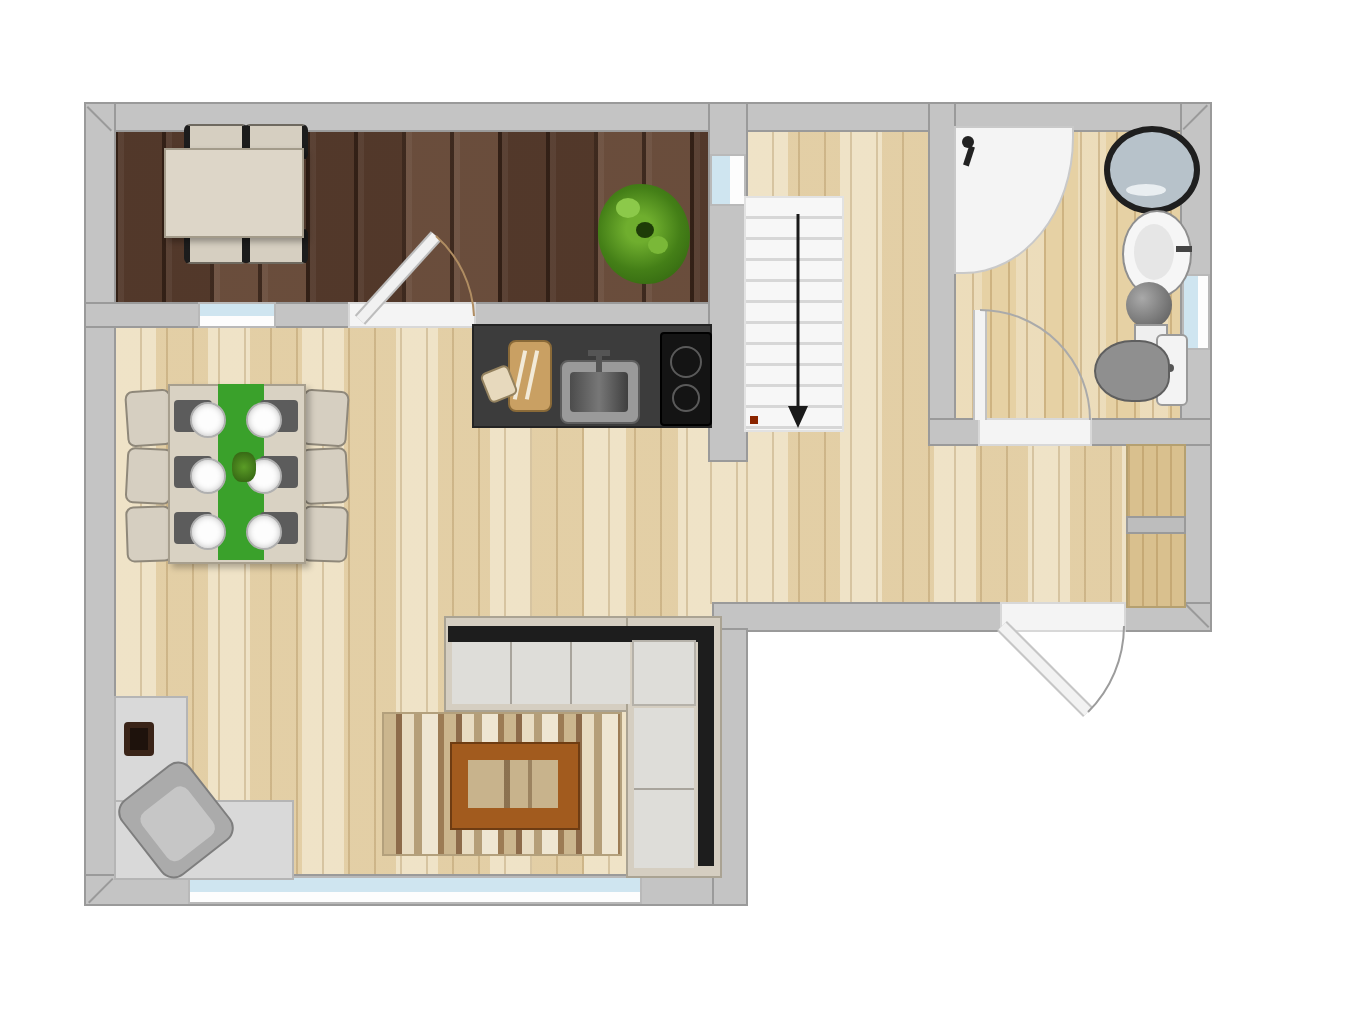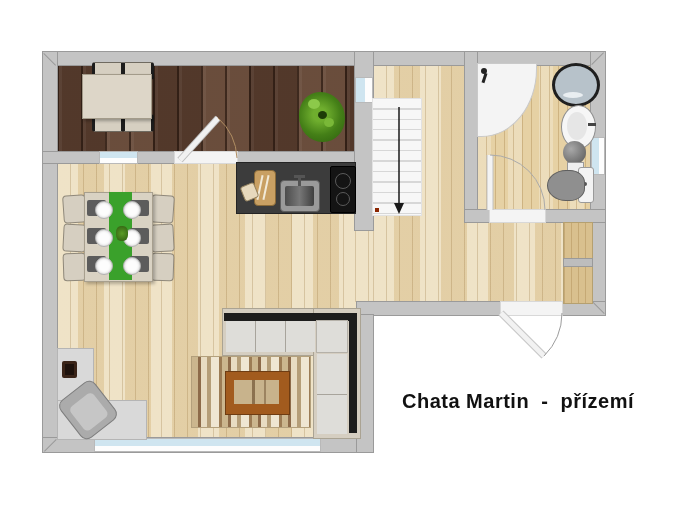--- a/index.html
+++ b/index.html
@@ -183,15 +183,14 @@
     <line x1="490" y1="210" x2="490" y2="155" stroke="#c2c2c2" stroke-width="7"></line>
     <line x1="490" y1="210" x2="490" y2="155" stroke="#f3f3f3" stroke-width="5"></line>
     <path d="M 490,155 A 55,55 0 0 1 545,210" fill="none" stroke="#aaaaaa" stroke-width="1"></path>
     <line x1="501" y1="313" x2="544" y2="356" stroke="#c6c6c6" stroke-width="7"></line>
     <line x1="501" y1="313" x2="544" y2="356" stroke="#f2f2f2" stroke-width="5"></line>
     <path d="M 544,356 A 61,61 0 0 0 562,313" fill="none" stroke="#9c9c9c" stroke-width="1"></path>
     <line x1="399" y1="107" x2="399" y2="204" stroke="#1a1a1a" stroke-width="1.5"></line>
     <polygon points="394,203 404,203 399,214" fill="#1a1a1a"></polygon>
   </svg>
 
-  <div class="abs title" style="left:402px;top:390px;">Chata Martin  -  přízemí</div>
 
 </div>
 
 </body></html>

